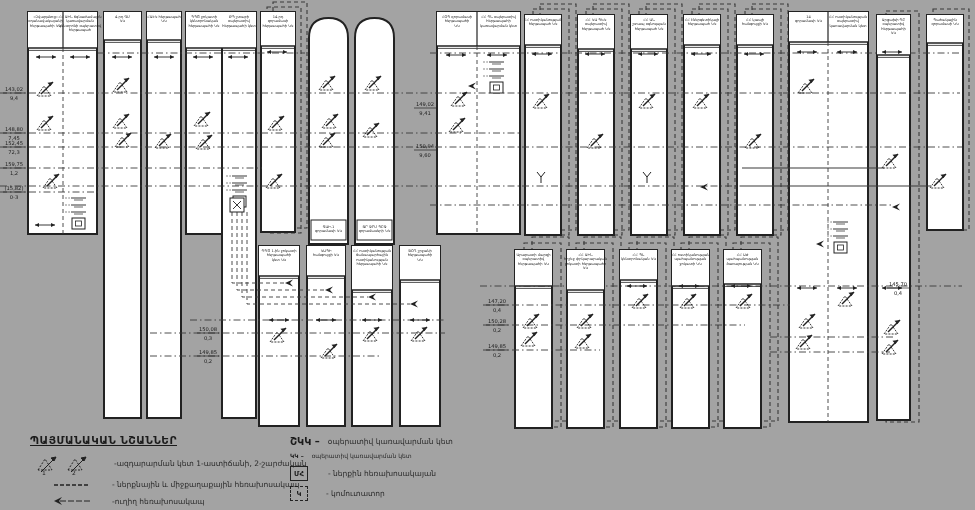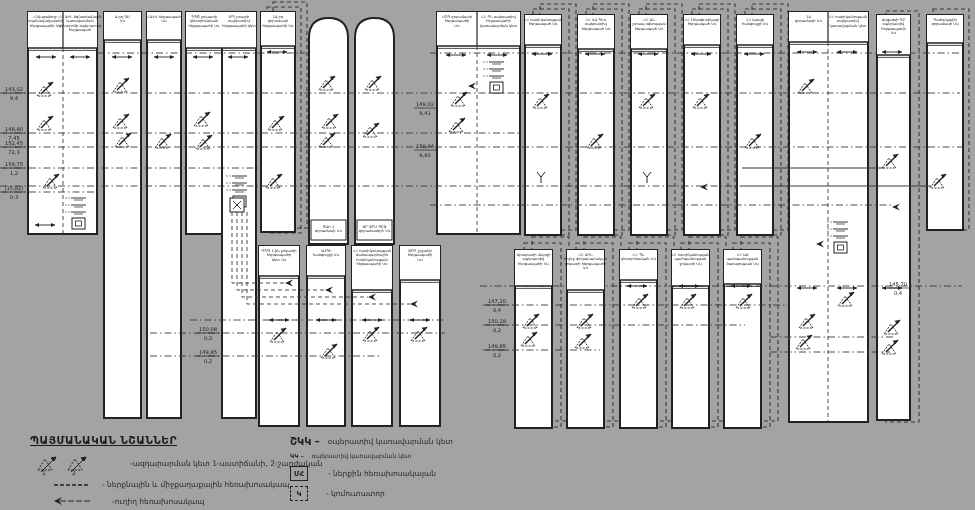--- a/index.html
+++ b/index.html
@@ -494,28 +494,28 @@
           <path d="M6,20 L13,9 L20,20 Z" stroke-dasharray="2 1.5"></path>
           <path d="M9,22 L24,7"></path>
             <path d="M24,7 l-5,1 l3,3 z" fill="#222"></path>
           <path d="M36,20 L43,9 L50,20 Z" stroke-dasharray="2 1.5"></path>
           <path d="M39,22 L54,7"></path>
             <path d="M54,7 l-5,1 l3,3 z" fill="#222"></path>
         </g>
         <text x="10" y="25" font-size="6">1</text>
         <text x="40" y="25" font-size="6">2</text>
       </svg>
-      <span class="lg-text" style="margin-left:28px;">-ազդարարման կետ 1-աստիճանի, 2-շարժական</span>
+      <span class="lg-text" style="margin-left:12px;">-ազդարարման կետ 1-աստիճանի, 2-շարժական</span>
     </div>
 
     <div class="lg-row" style="left:24px;top:48px;">
       <svg width="40" height="8">
         <line x1="2" y1="4" x2="38" y2="4" stroke="#222" stroke-width="1.4" stroke-dasharray="4 2"></line>
       </svg>
-      <span class="lg-text" style="margin-left:2px;">- ներքնային և միջքաղաքային հեռախոսակապ</span>
+      <span class="lg-text" style="margin-left:12px;">- ներքնային և միջքաղաքային հեռախոսակապ</span>
     </div>
 
     <div class="lg-row" style="left:24px;top:64px;justify-content:space-between;">
       <svg width="40" height="10">
         <line x1="8" y1="5" x2="38" y2="5" stroke="#222" stroke-width="1" stroke-dasharray="6 2"></line>
         <path d="M2,5 l8,-4 l-3,4 l3,4 z" fill="#222"></path>
       </svg>
       <span class="lg-text" style="margin-left:12px;">-ուղիղ հեռախոսակապ</span>
     </div>
 

